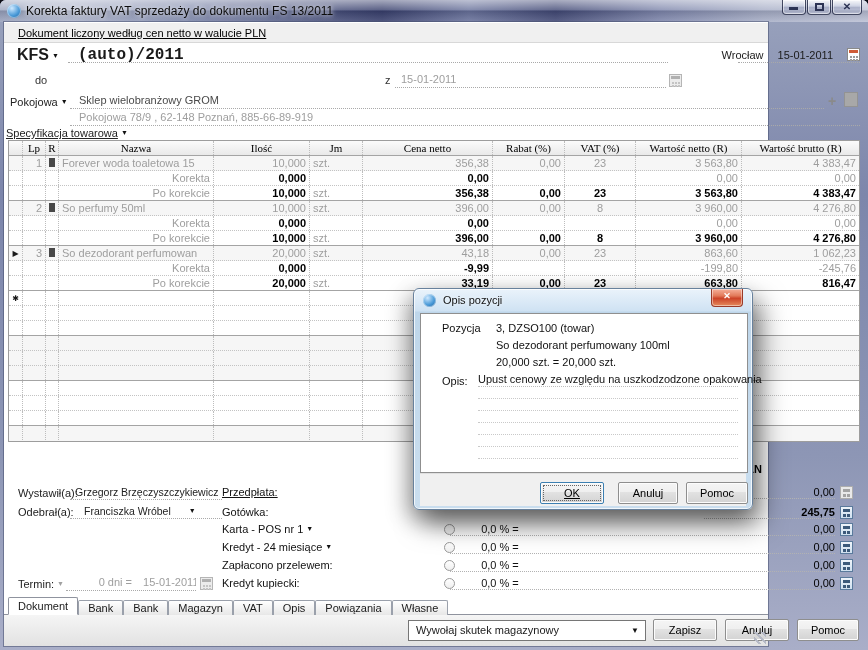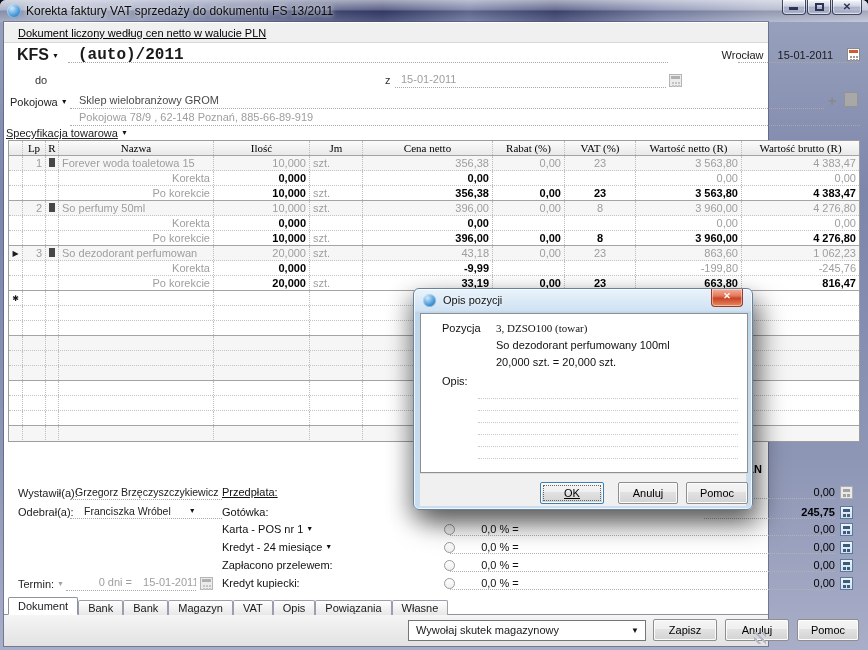--- a/index.html
+++ b/index.html
@@ -495,24 +495,25 @@
     </div>
 
     <div class="dialog">
       <div class="dtitle">
         <span class="appicon"></span>
         <span class="dtitletext">Opis pozycji</span>
         <div class="dclose">✕</div>
       </div>
       <div class="dcontent">
         <span class="lab" style="left:21px;top:8px;">Pozycja</span>
-        <span class="pline" style="top:8px;font-family:Liberation Serif, serif;">3, DZSO100 (towar)</span>
+        <span class="pline" style="top:8px;">3, DZSO100 (towar)</span>
         <span class="pline" style="top:25px;">So dezodorant perfumowany 100ml</span>
         <span class="pline" style="top:42px;">20,000 szt. = 20,000 szt.</span>
         <span class="lab" style="left:21px;top:61px;">Opis:</span>
+        <div class="oval" style="top:59px;">Upust cenowy ze względu na uszkodzodzone opakowania</div>
         <div id="dlines">
             <div class="dline" style="top: 73px;"></div>
             <div class="dline" style="top: 85px;"></div>
             <div class="dline" style="top: 97px;"></div>
             <div class="dline" style="top: 109px;"></div>
             <div class="dline" style="top: 121px;"></div>
             <div class="dline" style="top: 133px;"></div>
           </div>
       </div>
       <div class="dfooter">

